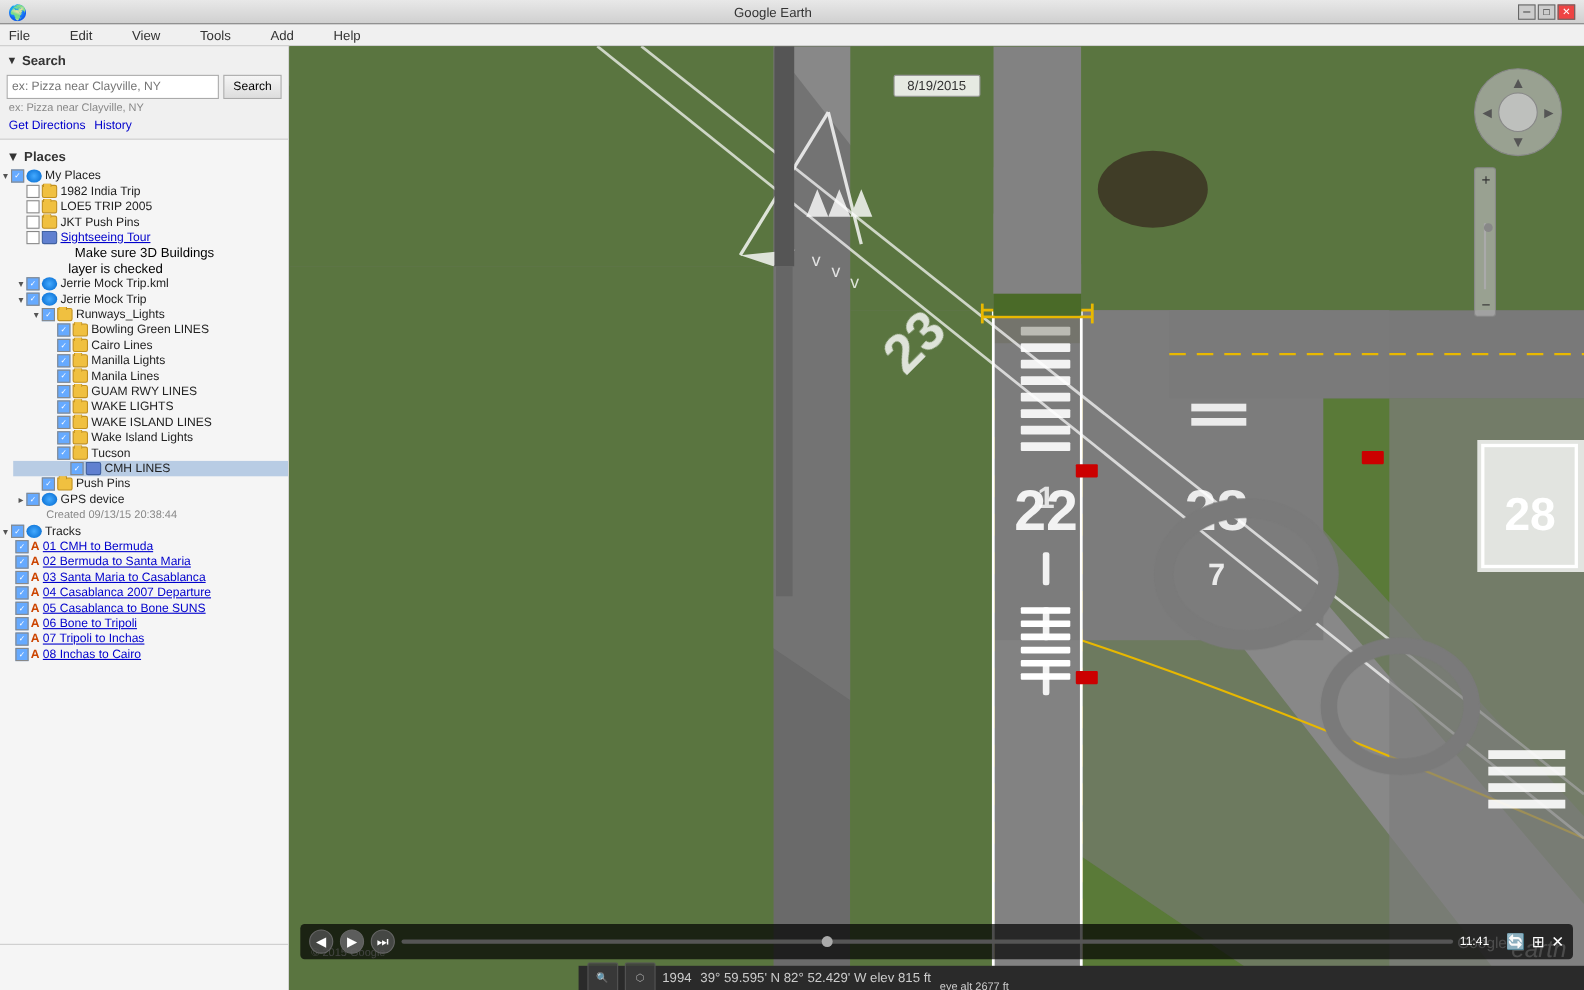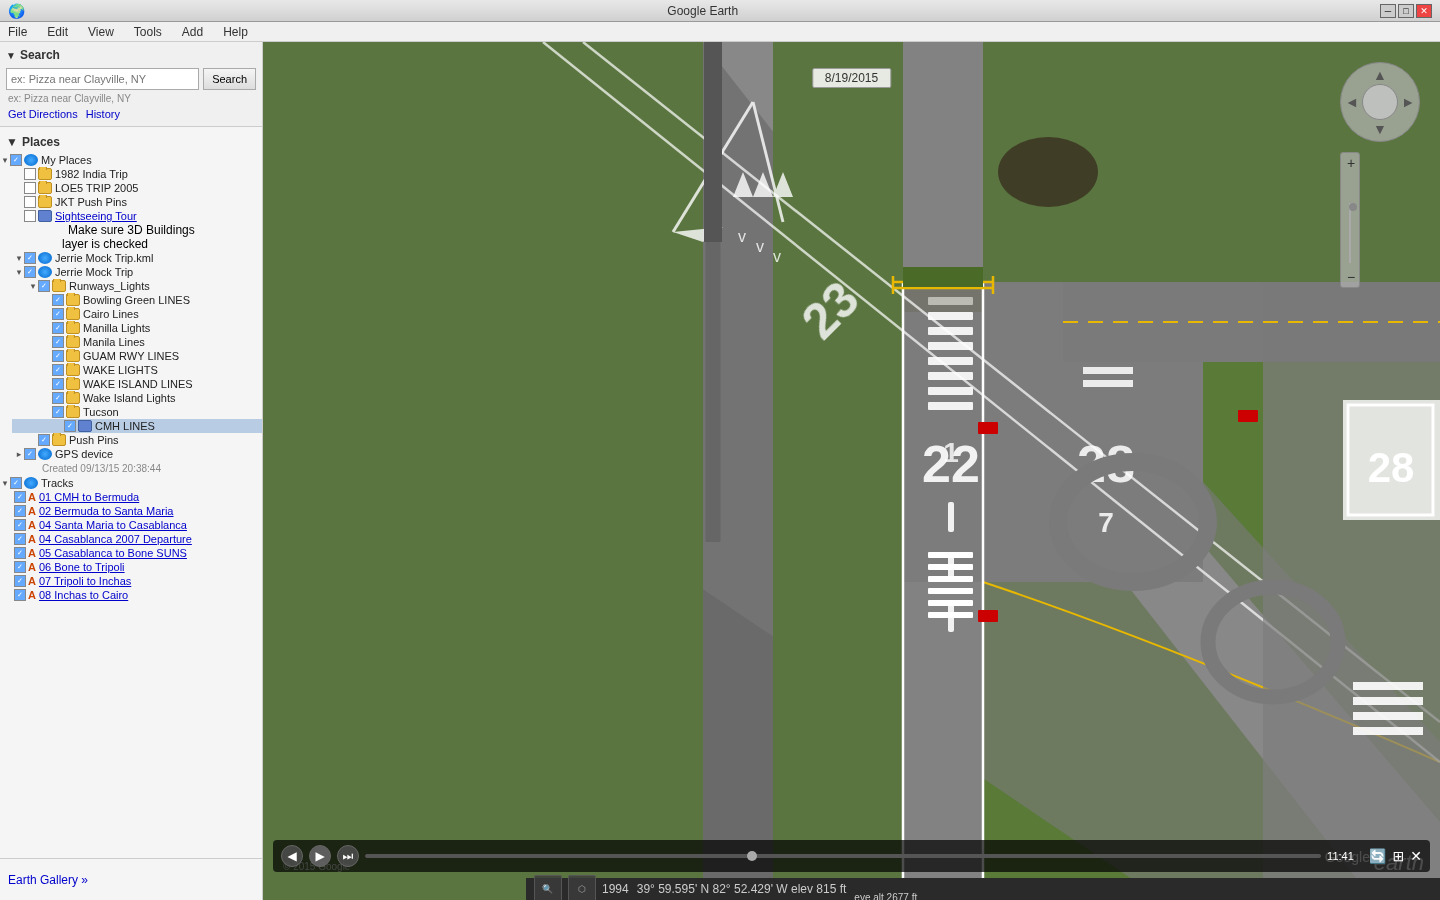--- a/index.html
+++ b/index.html
@@ -25,21 +25,21 @@
     #titlebar .win-btn.close { background: #e44; color: white; }
 
     
     #menubar {
       background: #f0f0f0;
       height: 20px;
       display: flex;
       align-items: center;
       padding: 0 4px;
       border-bottom: 1px solid #ccc;
-      gap: 12px;
+      gap: 28px;
     }
     #menubar span { font-size: 12px; color: #333; cursor: pointer; padding: 2px 4px; }
 
     
     #main-layout {
       display: flex;
       height: calc(900px - 22px - 20px);
     }
 
     
@@ -616,21 +616,21 @@
           <div class="tree-item">
     <span style="display:inline-block;width:14px;"></span>
     <span class="checkbox checked"></span>
     <span style="color:#cc4400;font-weight:bold;font-size:11px;margin-right:3px;">A</span>
     <span class="link-text">02 Bermuda to Santa Maria</span>
           </div>
           <div class="tree-item">
     <span style="display:inline-block;width:14px;"></span>
     <span class="checkbox checked"></span>
     <span style="color:#cc4400;font-weight:bold;font-size:11px;margin-right:3px;">A</span>
-    <span class="link-text">04 Santa Maria to Casablanca</span>
+    <span class="link-text">03 Santa Maria to Casablanca</span>
           </div>
           <div class="tree-item">
     <span style="display:inline-block;width:14px;"></span>
     <span class="checkbox checked"></span>
     <span style="color:#cc4400;font-weight:bold;font-size:11px;margin-right:3px;">A</span>
     <span class="link-text">04 Casablanca 2007 Departure</span>
           </div>
           <div class="tree-item">
     <span style="display:inline-block;width:14px;"></span>
     <span class="checkbox checked"></span>
@@ -652,21 +652,20 @@
           <div class="tree-item">
     <span style="display:inline-block;width:14px;"></span>
     <span class="checkbox checked"></span>
     <span style="color:#cc4400;font-weight:bold;font-size:11px;margin-right:3px;">A</span>
     <span class="link-text">08 Inchas to Cairo</span>
           </div>
         </div>
     </div>
 
     <div id="sidebar-bottom">
-      <div id="earth-gallery-btn">Earth Gallery »</div>
     </div>
   </div>
 
   <div id="toolbar">
     <button class="tb-btn">☰</button>
     <div class="tb-separator"></div>
     <button class="tb-btn">◁</button>
     <button class="tb-btn">▷</button>
     <button class="tb-btn">↺</button>
     <button class="tb-btn" style="color:#888">✕</button>

